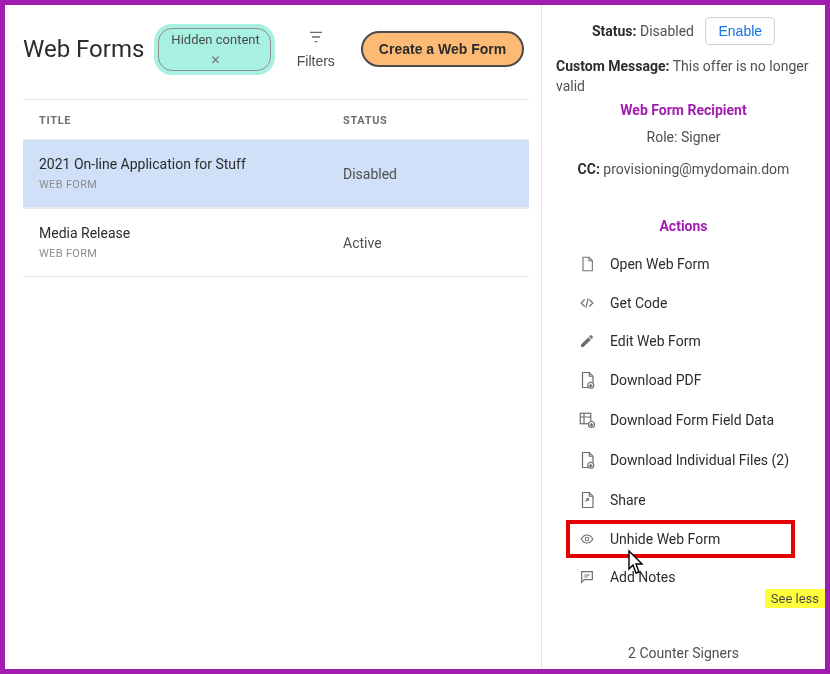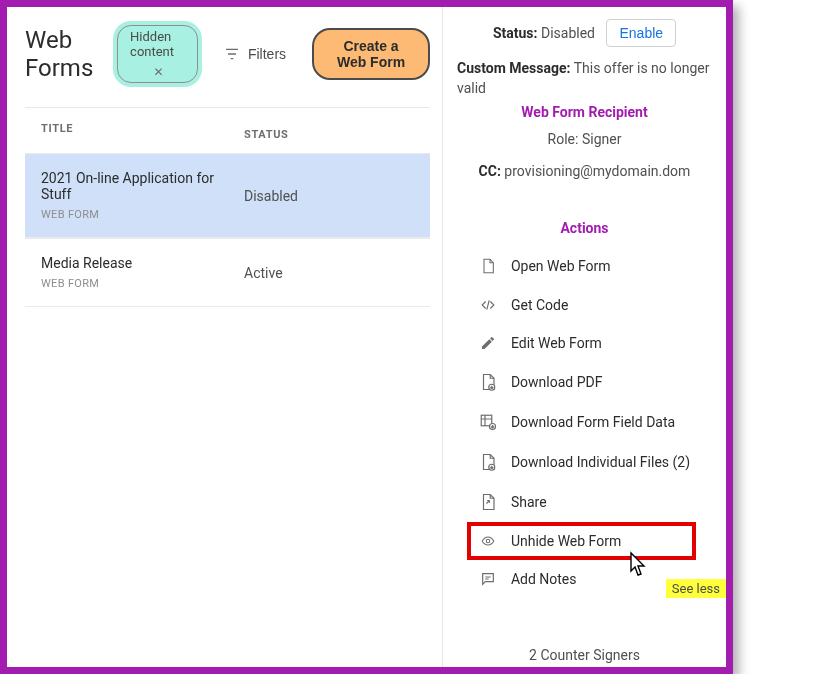--- a/index.html
+++ b/index.html
@@ -3,24 +3,24 @@
 <meta charset="utf-8">
 <style>
   * { box-sizing: border-box; margin: 0; padding: 0; }
   body {
     font-family: -apple-system, BlinkMacSystemFont, "Segoe UI", Roboto, Arial, sans-serif;
     background: #fff;
     color: #2c2c2c;
     font-size: 14px;
   }
   .page {
-    width: 733px;
+    width: 830px;
     height: 674px;
     display: flex;
-    border: 7px solid #a21caf;
+    border: 5px solid #a21caf;
     box-shadow: 6px 6px 10px rgba(0,0,0,0.3);
     position: relative;
     overflow: hidden;
   }
   .main {
     flex: 1;
     padding: 18px 12px 0 18px;
     display: flex;
     flex-direction: column;
     min-width: 0;
@@ -56,20 +56,21 @@
   .filter-btn {
     display: inline-flex;
     align-items: center;
     gap: 8px;
     padding: 6px 12px;
     background: transparent;
     border: none;
     font-size: 14px;
     color: #4b4b4b;
     cursor: pointer;
+    flex-direction: column;
   }
   .pill-btn {
     border: 2px solid #4b4b4b;
     border-radius: 18px;
     padding: 8px 16px;
     background: #fdba74;
     font-size: 14px;
     font-weight: 600;
     color: #2c2c2c;
     cursor: pointer;
@@ -79,21 +80,21 @@
   }
   .thead {
     display: flex;
     padding: 14px 16px 12px;
     font-size: 11px;
     font-weight: 700;
     letter-spacing: 0.06em;
     color: #6e6e6e;
   }
   .col-title { flex: 1; }
-  .col-status { width: 170px; margin-top: 6px; }
+  .col-status { width: 170px; }
   .row {
     display: flex;
     align-items: center;
     padding: 16px 16px;
     border-top: 1px solid #eaeaea;
     border-bottom: 1px solid #eaeaea;
     cursor: pointer;
   }
   .row.selected { background: #cfe0f8; }
   .row .rtitle { font-size: 14px; color: #2c2c2c; margin-bottom: 6px; }
@@ -152,21 +153,21 @@
     color: #6e6e6e;
   }
   .highlight-box {
     position: absolute;
     left: -8px; right: -2px; top: 0; bottom: 0;
     border: 4px solid #e30000;
   }
   .see-less {
     position: absolute;
     right: 0;
-    top: 572px;
+    top: 584px;
     background: #ffff3b;
     color: #4b4b4b;
     font-size: 13px;
     padding: 2px 6px;
     cursor: pointer;
   }
   .counter {
     padding: 16px 4px 10px;
     color: #505050;
     font-size: 14px;

